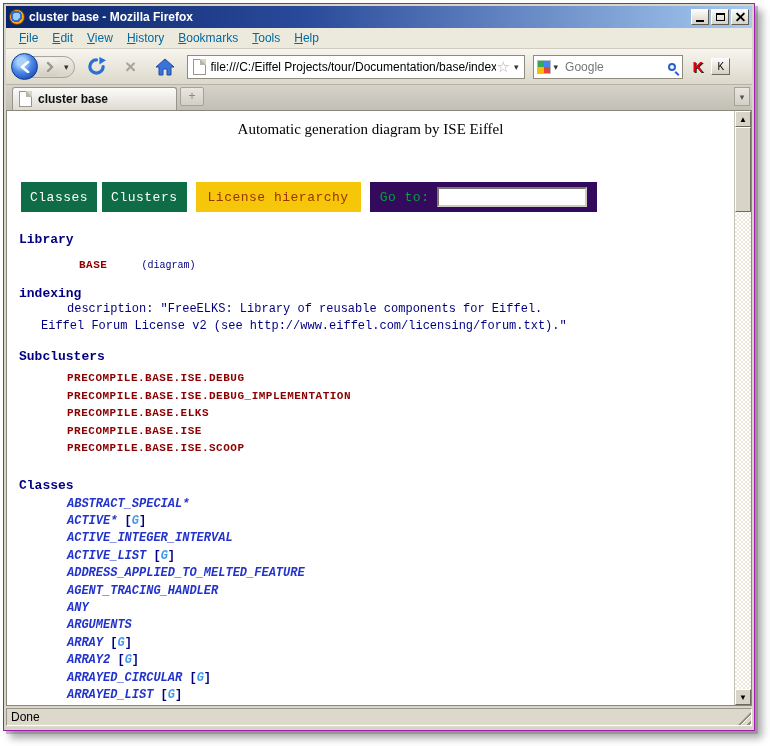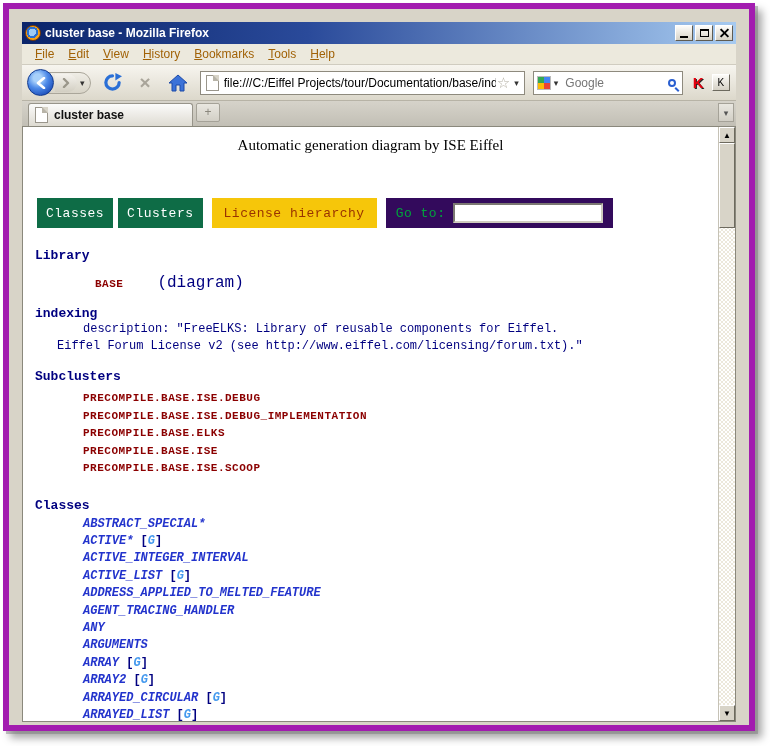--- a/index.html
+++ b/index.html
@@ -1,20 +1,20 @@
 <!DOCTYPE html>
 <html style="--navy: #000080; --classblue: #2233cc; --genblue: #4499ee; --featgreen: #22a122; --darkred: #8b0000; --green: #0e6c46; --gold: #f6c60a; --goldtext: #993300; --purple: #330a5c; --gotogreen: #00a33c;"><head>
 <meta charset="utf-8">
 <style>
   html,body{margin:0;padding:0;background:#ffffff;width:770px;height:746px;overflow:hidden;
     font-family:"Liberation Sans",sans-serif;}
   *{box-sizing:border-box;}
 
   .window{position:absolute;left:3px;top:3px;width:752px;height:728px;background:#d8d4c8;
-    border:6px solid #a21caf;padding:13px;
+    border:1px solid #a21caf;padding:2px;
     box-shadow:3px 3px 0 rgba(120,120,120,.45), 7px 7px 8px rgba(0,0,0,.35);}
 
   
   .titlebar{height:22px;background:linear-gradient(90deg,#0a246a 0%,#2a4a9a 40%,#a6caf0 100%);
     display:flex;align-items:center;padding:0 3px;color:#fff;}
   .ff-icon{width:16px;height:16px;border-radius:50%;margin-right:4px;flex:0 0 16px;
     background:radial-gradient(circle at 45% 45%, #9ecbf5 0 34%, #2a6fd0 35% 52%, #f7a218 53% 78%, #d1540a 79% 100%);
     border:1px solid #7a3c05;}
   .title-text{font-size:12px;font-weight:bold;flex:1;white-space:nowrap;overflow:hidden;}
   .winbtn{width:18px;height:16px;margin-left:2px;background:linear-gradient(#fdfcfa,#d6d2c6);
@@ -22,21 +22,21 @@
     display:flex;align-items:center;justify-content:center;cursor:default;}
   .glyph-min{width:8px;height:2px;background:#000;margin-top:8px;}
   .glyph-max{width:9px;height:8px;border:1px solid #000;border-top-width:2px;}
   .glyph-close{position:relative;width:9px;height:8px;}
   .glyph-close:before,.glyph-close:after{content:"";position:absolute;left:-1px;top:3px;width:11px;height:2px;background:#000;}
   .glyph-close:before{transform:rotate(45deg);}
   .glyph-close:after{transform:rotate(-45deg);}
 
   
   .menubar{height:21px;background:#ece9dd;display:flex;align-items:center;padding-left:6px;
-    border-bottom:1px solid #d0ccc0;font-size:12px;color:#a16207;}
+    border-bottom:1px solid #d0ccc0;font-size:12px;color:#0369a1;}
   .menu-item{padding:2px 7px;cursor:default;}
   .menu-item::first-letter{text-decoration:underline;}
 
   
   .navbar{height:36px;background:linear-gradient(#f7f5ef,#dcd8cb);display:flex;align-items:center;
     padding:0 6px;border-bottom:1px solid #b7b3a6;}
   .backfwd{display:flex;align-items:center;background:linear-gradient(#efede6,#d8d4c8);
     border:1px solid #aaaironments;border:1px solid #aaa69a;border-radius:12px;height:22px;padding-right:2px;}
   .btn-back{width:27px;height:27px;border-radius:50%;margin-left:-2px;margin-top:0;
     background:radial-gradient(circle at 38% 32%,#a8d0fa 0 18%,#4d8ae8 45%,#1747b4 85%);
@@ -93,21 +93,21 @@
   .navbtn{display:flex;align-items:center;padding:0 9px;font-size:13px;letter-spacing:.5px;}
   .b-green{background:var(--green);color:#fff;margin-right:5px;}
   .b-gold{background:var(--gold);color:var(--goldtext);margin-left:4px;padding:0 12px;}
   .b-goto{background:var(--purple);color:var(--gotogreen);margin-left:9px;padding:0 10px;display:flex;align-items:center;}
   .goto-input{width:150px;height:20px;margin-left:8px;border:2px inset #cfcbc0;background:#fff;outline:none;
     font-family:"Liberation Mono",monospace;font-size:12px;}
 
   .sect-h{font-weight:bold;font-size:13px;color:var(--navy);margin:0;padding-left:12px;white-space:pre;}
   .lib-row{padding-left:72px;white-space:pre;margin-top:11px;}
   .lib-name{color:var(--darkred);font-weight:bold;font-size:11px;letter-spacing:.5px;}
-  .lib-diag{color:var(--navy);font-size:16px;margin-left:34px;}
+  .lib-diag{color:var(--navy);font-size:10px;margin-left:34px;}
   .desc{color:var(--navy);white-space:pre;line-height:17px;}
   .d1{padding-left:60px;}
   .d2{padding-left:34px;}
   .subrow{padding-left:60px;color:var(--darkred);font-weight:bold;font-size:11px;
     letter-spacing:.5px;line-height:17.5px;white-space:pre;}
   .crow{padding-left:60px;line-height:17.4px;white-space:pre;}
   .cls{color:var(--classblue);font-style:italic;font-weight:bold;text-decoration:none;}
   .gen{color:var(--genblue);font-style:italic;font-weight:bold;text-decoration:none;}
   .pun{color:var(--navy);font-weight:bold;}
   .kw{color:var(--navy);font-weight:bold;}
@@ -273,14 +273,18 @@
     </div>
 
     <div class="scrollbar">
       <div class="sb-btn">▲</div>
       <div class="sb-thumb"></div>
       <div class="sb-spacer"></div>
       <div class="sb-btn">▼</div>
     </div>
   </div>
 
+  <div class="statusbar">
+    <div class="status-field">Done</div>
+    <div class="grip"></div>
+  </div>
 
 </div>
 
 </body></html>

